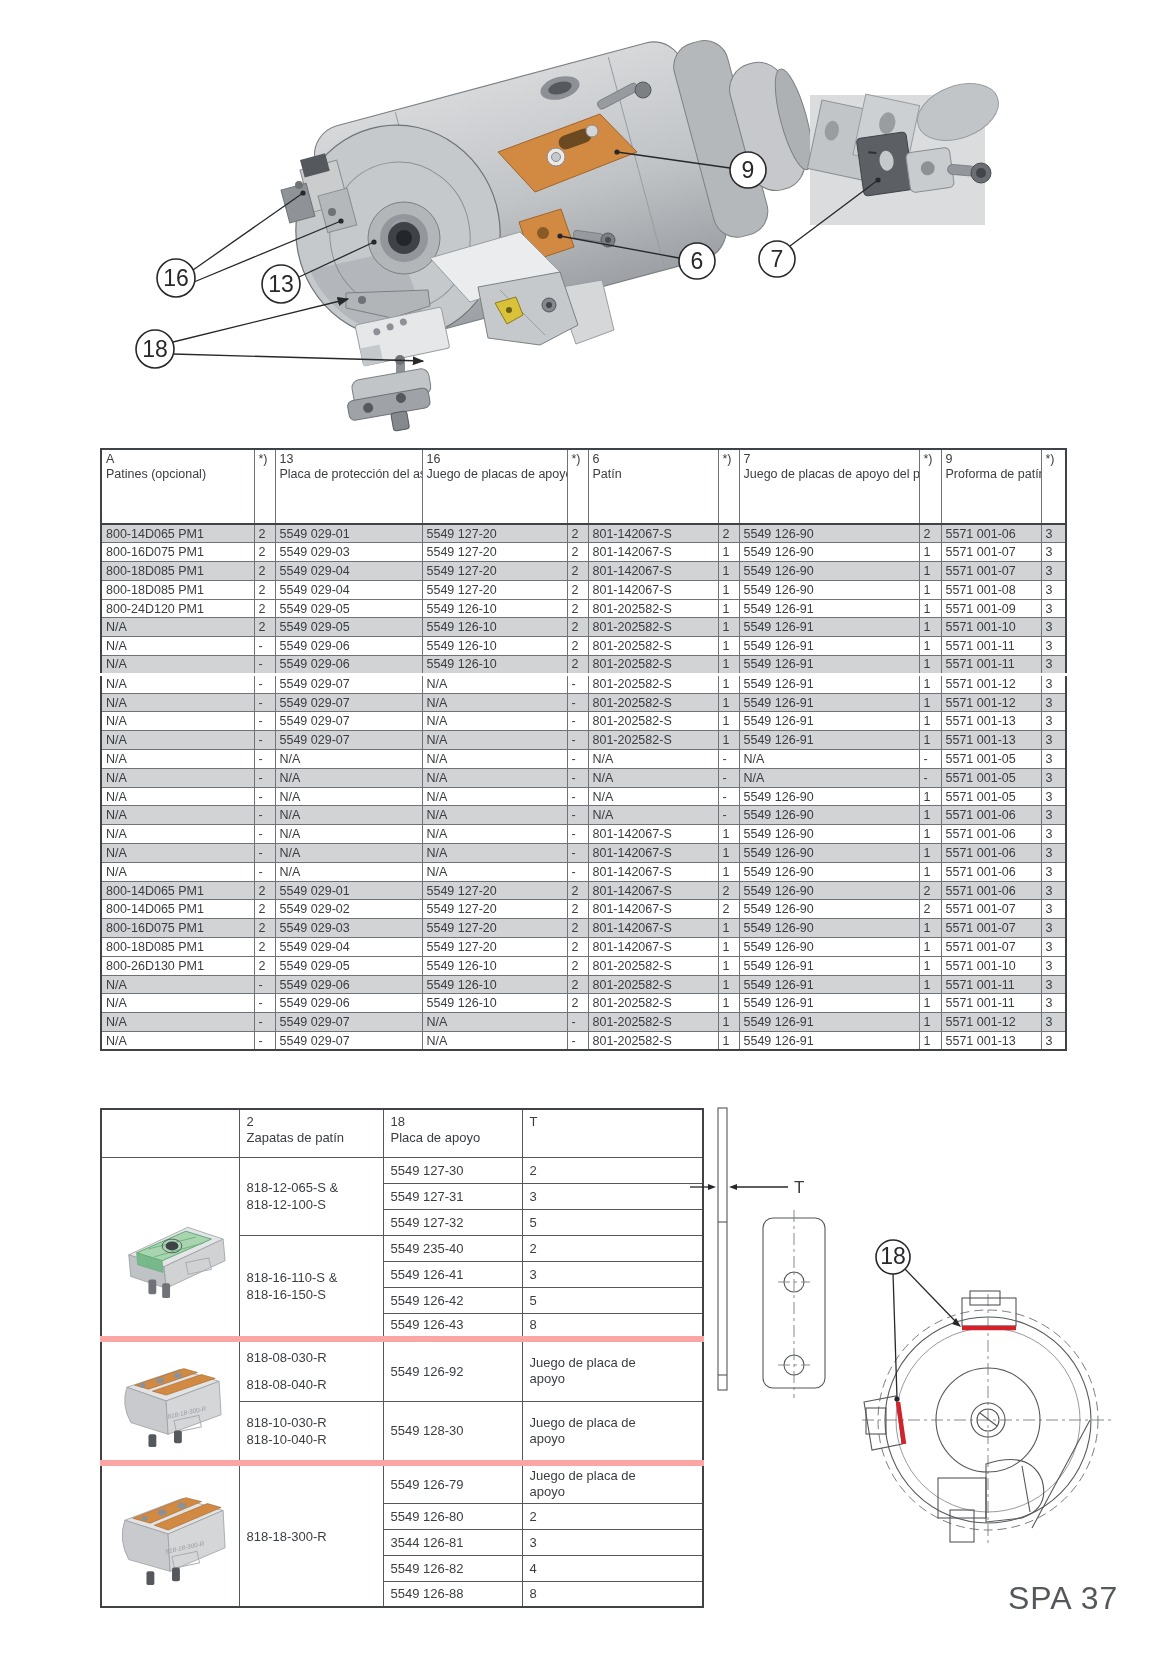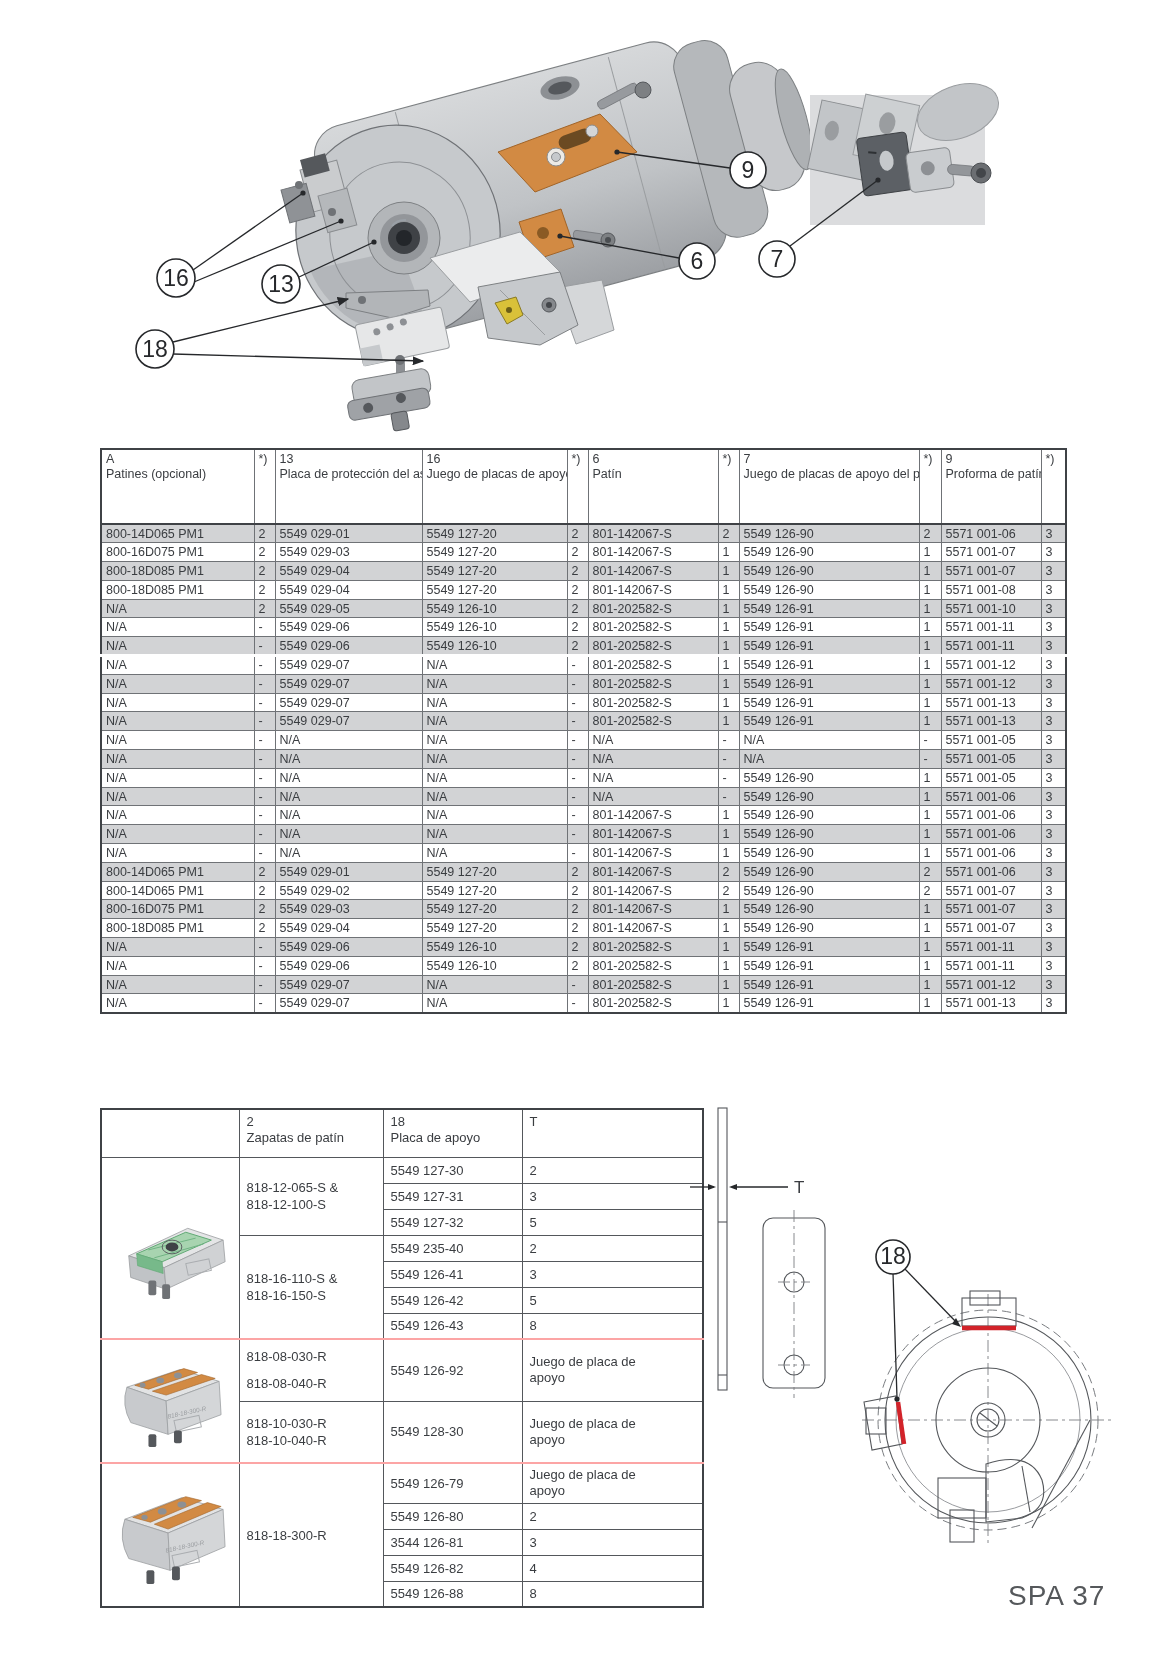--- a/index.html
+++ b/index.html
@@ -27,25 +27,25 @@
 
   
   table.shoe-table{position:absolute;left:100px;top:1108px;width:602px;border-collapse:collapse;
      table-layout:fixed;font-size:13px;color:#3a3d41;border:2px solid #3f4246;}
   table.shoe-table th, table.shoe-table td{border:1px solid #54575b;text-align:left;vertical-align:middle;
      padding:2px 7px;box-sizing:border-box;}
   table.shoe-table thead th{font-weight:normal;vertical-align:top;height:48px;line-height:16px;padding-top:4px;}
   td.r-sm{height:26px;margin-top:11px;}
   td.r-lg{height:62px;}
   td.r-md{height:40px;line-height:15px;}
-  tr.grp td{border-top:2px solid #fca5a5;}
+  tr.grp td{border-top:6px solid #fca5a5;}
   .two-line{line-height:17px;}
   .wrapbox{width:130px;white-space:normal;line-height:16px;}
   .img-cell{vertical-align:middle;text-align:center;padding:0;}
-  .page-num{position:absolute;left:1008px;top:1580px;font-size:28px;color:#55585b;letter-spacing:1px;}
+  .page-num{position:absolute;left:1008px;top:1580px;font-size:32px;color:#55585b;letter-spacing:1px;}
 </style>
 </head>
 <body>
 
 <div class="page">
 
   <svg style="left:0;top:0;" width="1165" height="435" viewBox="0 0 1165 435">
     <defs>
       <linearGradient id="gBody" x1="0" y1="0" x2="0" y2="1">
         <stop offset="0" stop-color="#d6d8da"></stop>
@@ -296,30 +296,43 @@
           <td>5549 029-04</td>
           <td>5549 127-20</td>
           <td>2</td>
           <td>801-142067-S</td>
           <td>1</td>
           <td>5549 126-90</td>
           <td>1</td>
           <td>5571 001-08</td>
           <td>3</td>
         </tr>
-        <tr class="stripe">
-          <td>N/A</td>
+        <tr>
+          <td>800-24D120 PM1</td>
           <td>2</td>
           <td>5549 029-05</td>
           <td>5549 126-10</td>
           <td>2</td>
           <td>801-202582-S</td>
           <td>1</td>
           <td>5549 126-91</td>
           <td>1</td>
+          <td>5571 001-09</td>
+          <td>3</td>
+        </tr>
+        <tr class="stripe">
+          <td>N/A</td>
+          <td>2</td>
+          <td>5549 029-05</td>
+          <td>5549 126-10</td>
+          <td>2</td>
+          <td>801-202582-S</td>
+          <td>1</td>
+          <td>5549 126-91</td>
+          <td>1</td>
           <td>5571 001-10</td>
           <td>3</td>
         </tr>
         <tr>
           <td>N/A</td>
           <td>-</td>
           <td>5549 029-06</td>
           <td>5549 126-10</td>
           <td>2</td>
           <td>801-202582-S</td>
@@ -528,20 +541,33 @@
           <td>800-18D085 PM1</td>
           <td>2</td>
           <td>5549 029-04</td>
           <td>5549 127-20</td>
           <td>2</td>
           <td>801-142067-S</td>
           <td>1</td>
           <td>5549 126-90</td>
           <td>1</td>
           <td>5571 001-07</td>
+          <td>3</td>
+        </tr>
+        <tr>
+          <td>800-26D130 PM1</td>
+          <td>2</td>
+          <td>5549 029-05</td>
+          <td>5549 126-10</td>
+          <td>2</td>
+          <td>801-202582-S</td>
+          <td>1</td>
+          <td>5549 126-91</td>
+          <td>1</td>
+          <td>5571 001-10</td>
           <td>3</td>
         </tr>
         <tr class="stripe">
           <td>N/A</td>
           <td>-</td>
           <td>5549 029-06</td>
           <td>5549 126-10</td>
           <td>2</td>
           <td>801-202582-S</td>
           <td>1</td>

